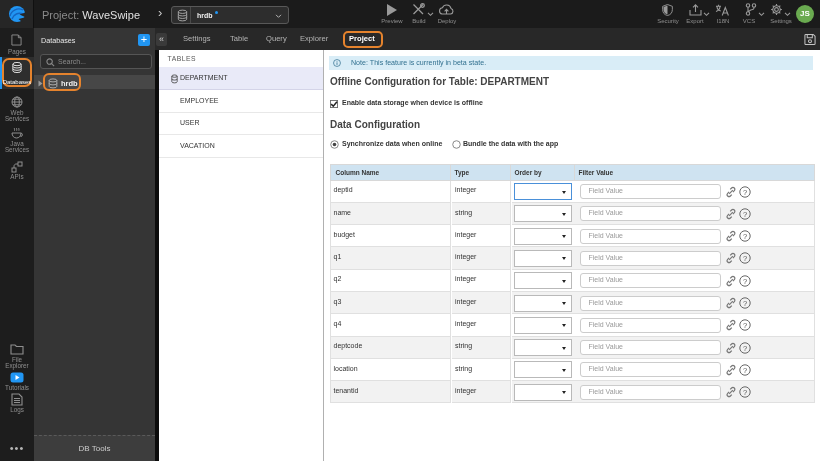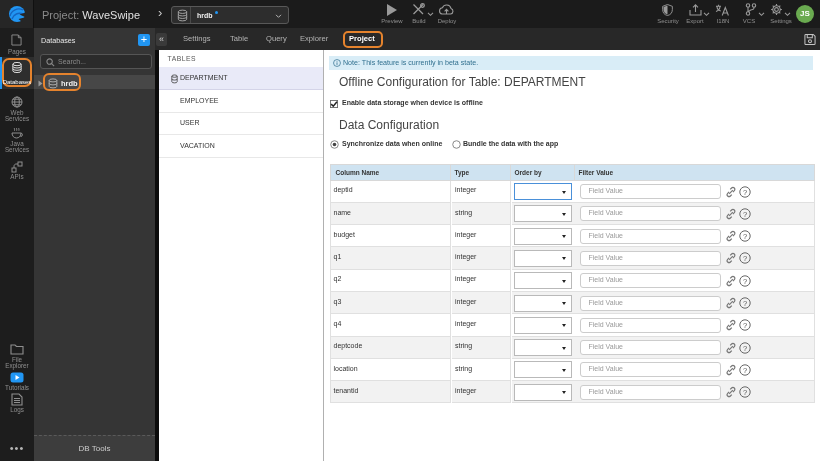--- a/index.html
+++ b/index.html
@@ -54,21 +54,21 @@
 #tables-h { position:absolute; left:8.5px; top:0; height:17px; line-height:17px; font-size:6.8px; color:#555; letter-spacing:.5px; }
 .trow { position:absolute; left:0; width:164px; height:22.5px; line-height:22.5px; font-size:7px;
   color:#333; border-bottom:1px solid #e8e8e8; }
 .trow span { margin-left:21px; }
 #trow-dep { background:#e9eaf8; border-bottom:1px solid #d4d4e8; }
 
 
 #content { left:325px; top:50px; width:495px; height:411px; background:#fff; }
 #notebar { position:absolute; left:4px; top:6px; width:484px; height:14px; background:#d9edf7;
   font-size:7.1px; color:#31708f; line-height:14px; }
-h1.ct { position:absolute; left:14px; font-size:12px; font-weight:normal; color:#444; line-height:12px; }
+h1.ct { position:absolute; left:5px; font-size:10px; font-weight:bold; color:#444; line-height:12px; }
 .cbrow { position:absolute; left:5px; font-size:7px; color:#333; font-weight:bold; }
 
 #cfgtable { position:absolute; left:4.5px; top:113.5px; width:485px; }
 .hd { position:absolute; top:0; height:17px; background:#cfe3f1; border:1px solid #d8d8d8;
   font-size:6.5px; font-weight:bold; color:#333; line-height:16px; }
 .bd { position:absolute; height:22.3px; border-left:1px solid #e0e0e0; border-bottom:1px solid #e0e0e0;
   font-size:7px; color:#333; }
 </style>
 </head>
 <body>
@@ -290,21 +290,21 @@
     <div class="trow" style="top:62px;"><span>USER</span></div>
     <div class="trow" style="top:85px;"><span>VACATION</span></div>
   </div>
 
   <div class="abs" id="content">
     <div id="notebar">
       <svg style="position:absolute;left:4px;top:3px;" width="8" height="8" viewBox="0 0 10 10">
         <circle cx="5" cy="5" r="4.3" stroke="#31708f" fill="none" stroke-width="0.9"></circle>
         <path d="M5 4.2 V7.4 M5 2.6 V3.4" stroke="#31708f" stroke-width="1"></path>
       </svg>
-      <span style="margin-left:14px;">Note: This feature is currently in beta state.</span>
+      <span style="margin-left:22px;">Note: This feature is currently in beta state.</span>
     </div>
     <h1 class="ct" style="top:26px;">Offline Configuration for Table: DEPARTMENT</h1>
     <div class="cbrow" style="top:49px;">
       <svg style="position:absolute;left:0;top:0.5px;" width="8" height="8" viewBox="0 0 10 10">
         <rect x="0.5" y="0.5" width="9" height="9" fill="#fff" stroke="#666" stroke-width="1.2"></rect>
         <path d="M1.5 5.2 L4.1 7.8 L8.7 2.2" stroke="#222" stroke-width="1.9" fill="none"></path>
       </svg>
       <span style="margin-left:12px;">Enable data storage when device is offline</span>
     </div>
     <h1 class="ct" style="top:68.5px;">Data Configuration</h1>

